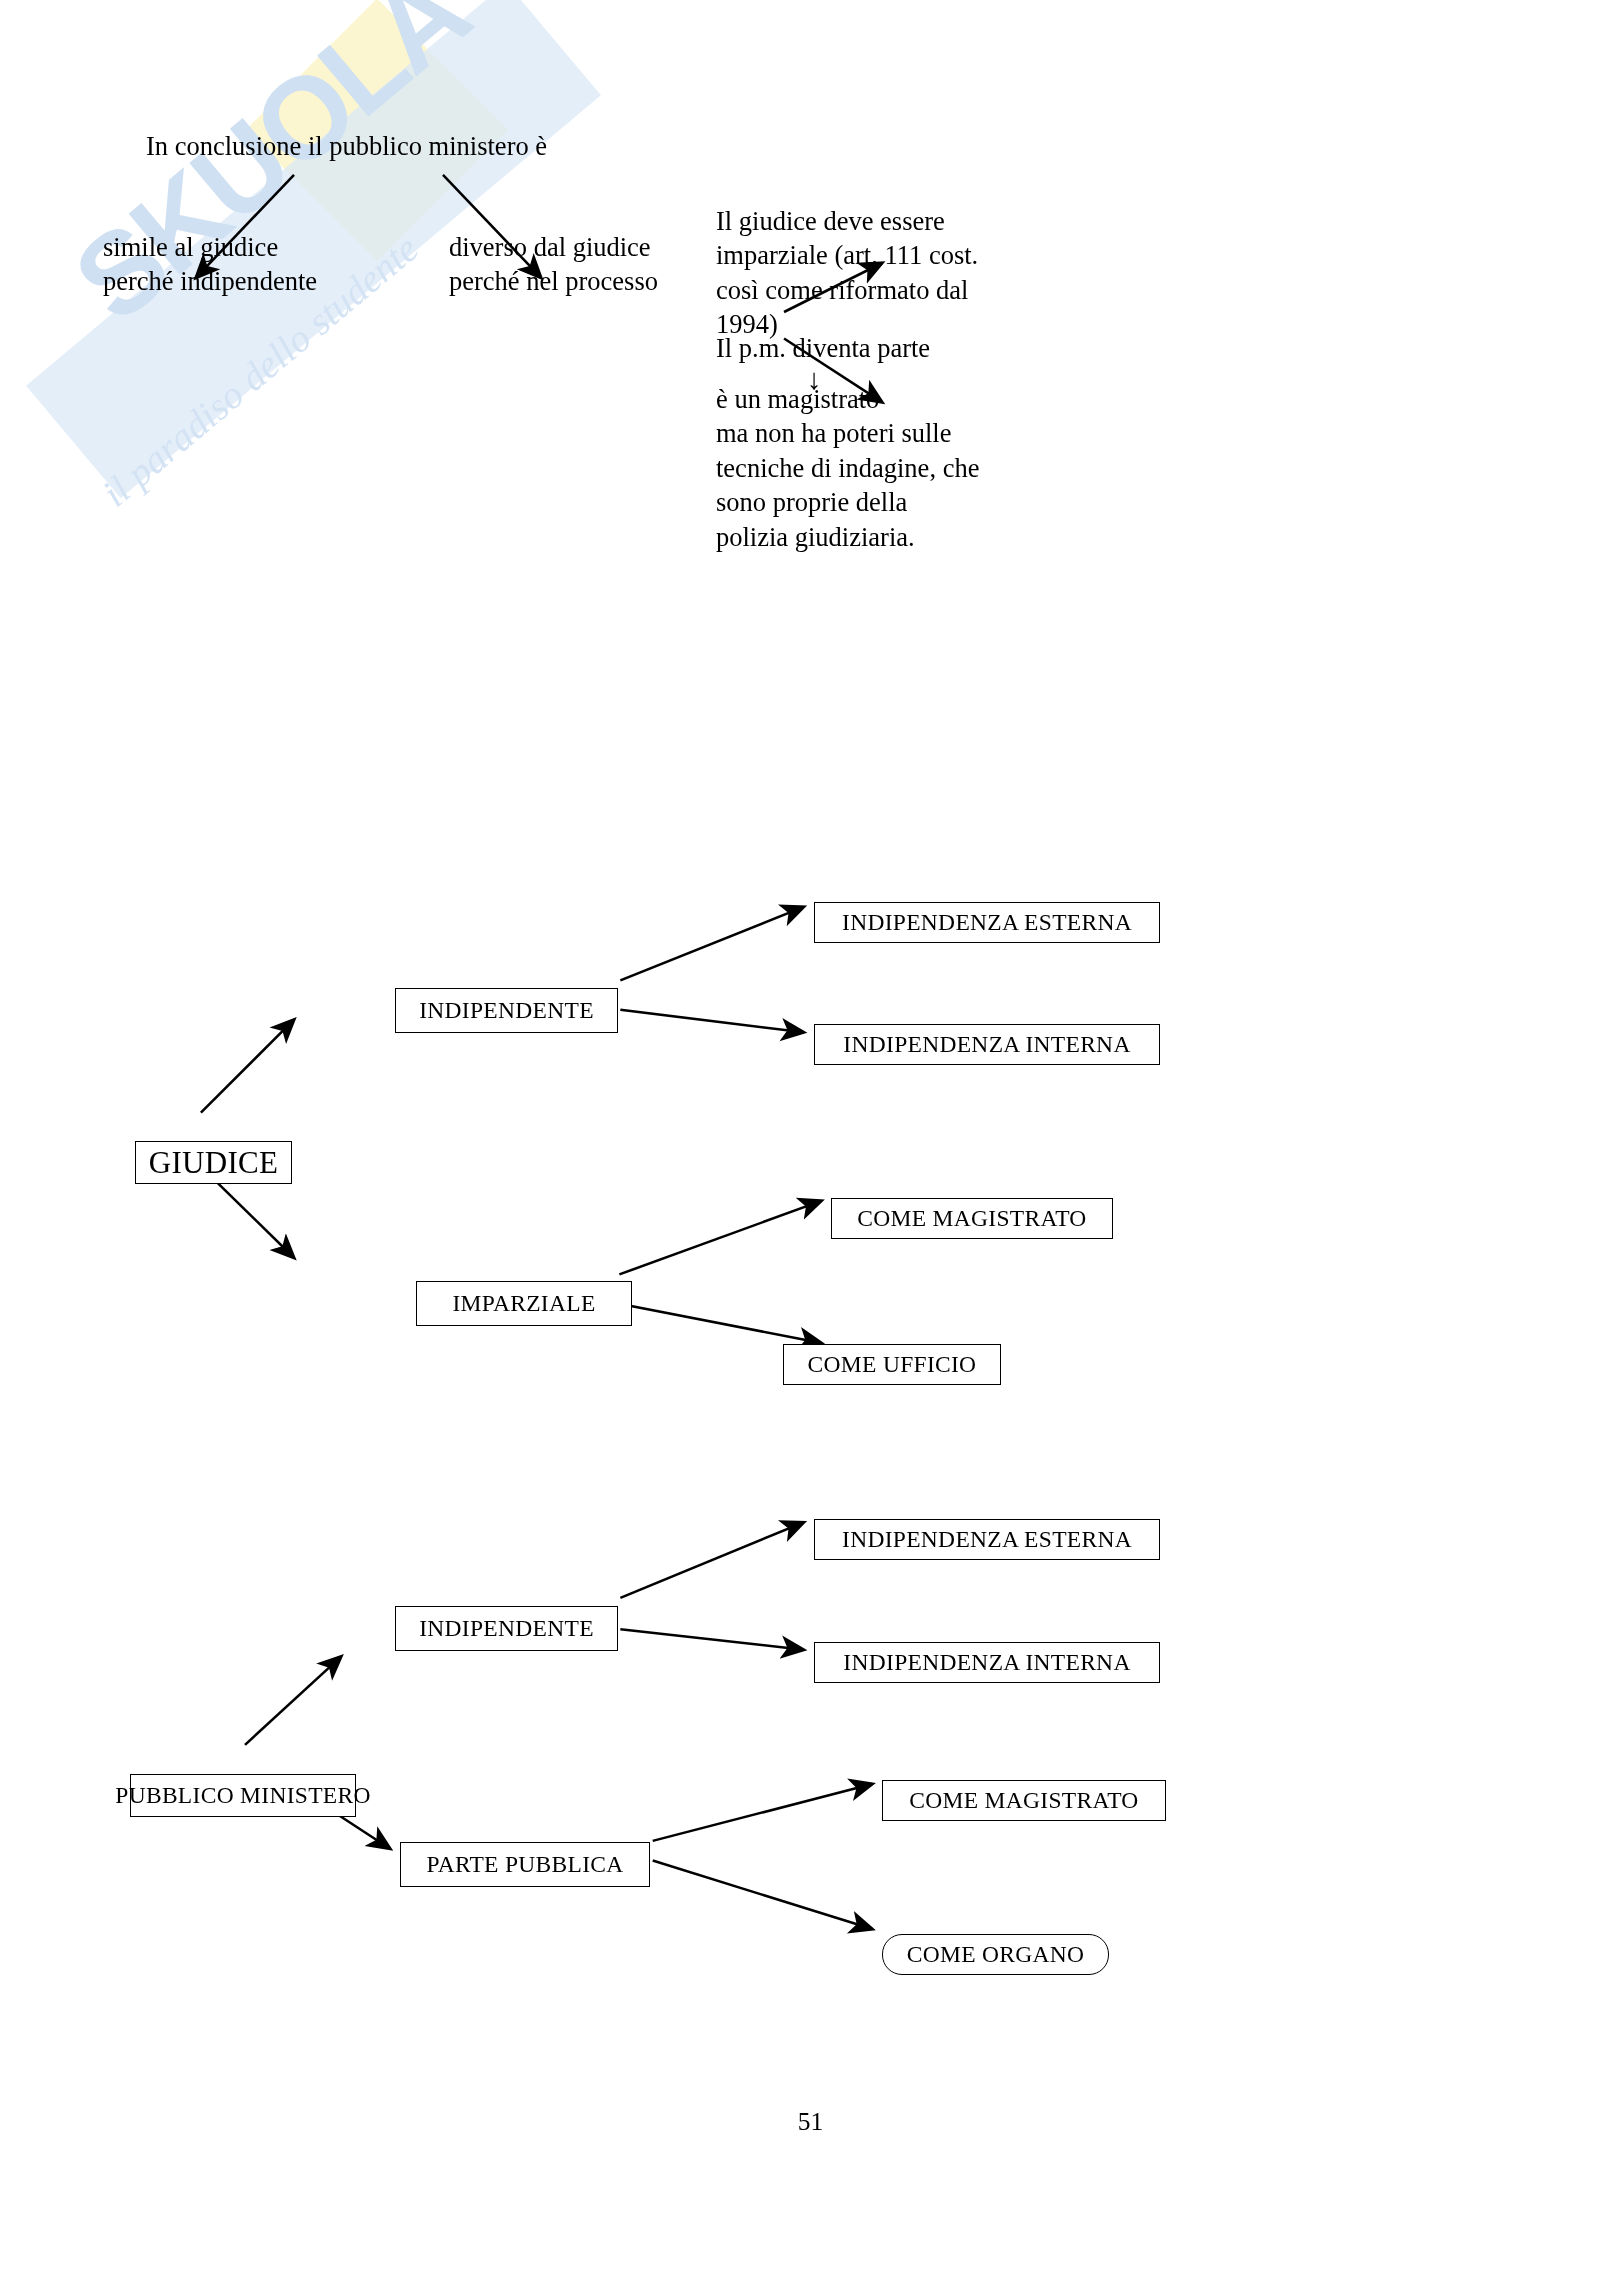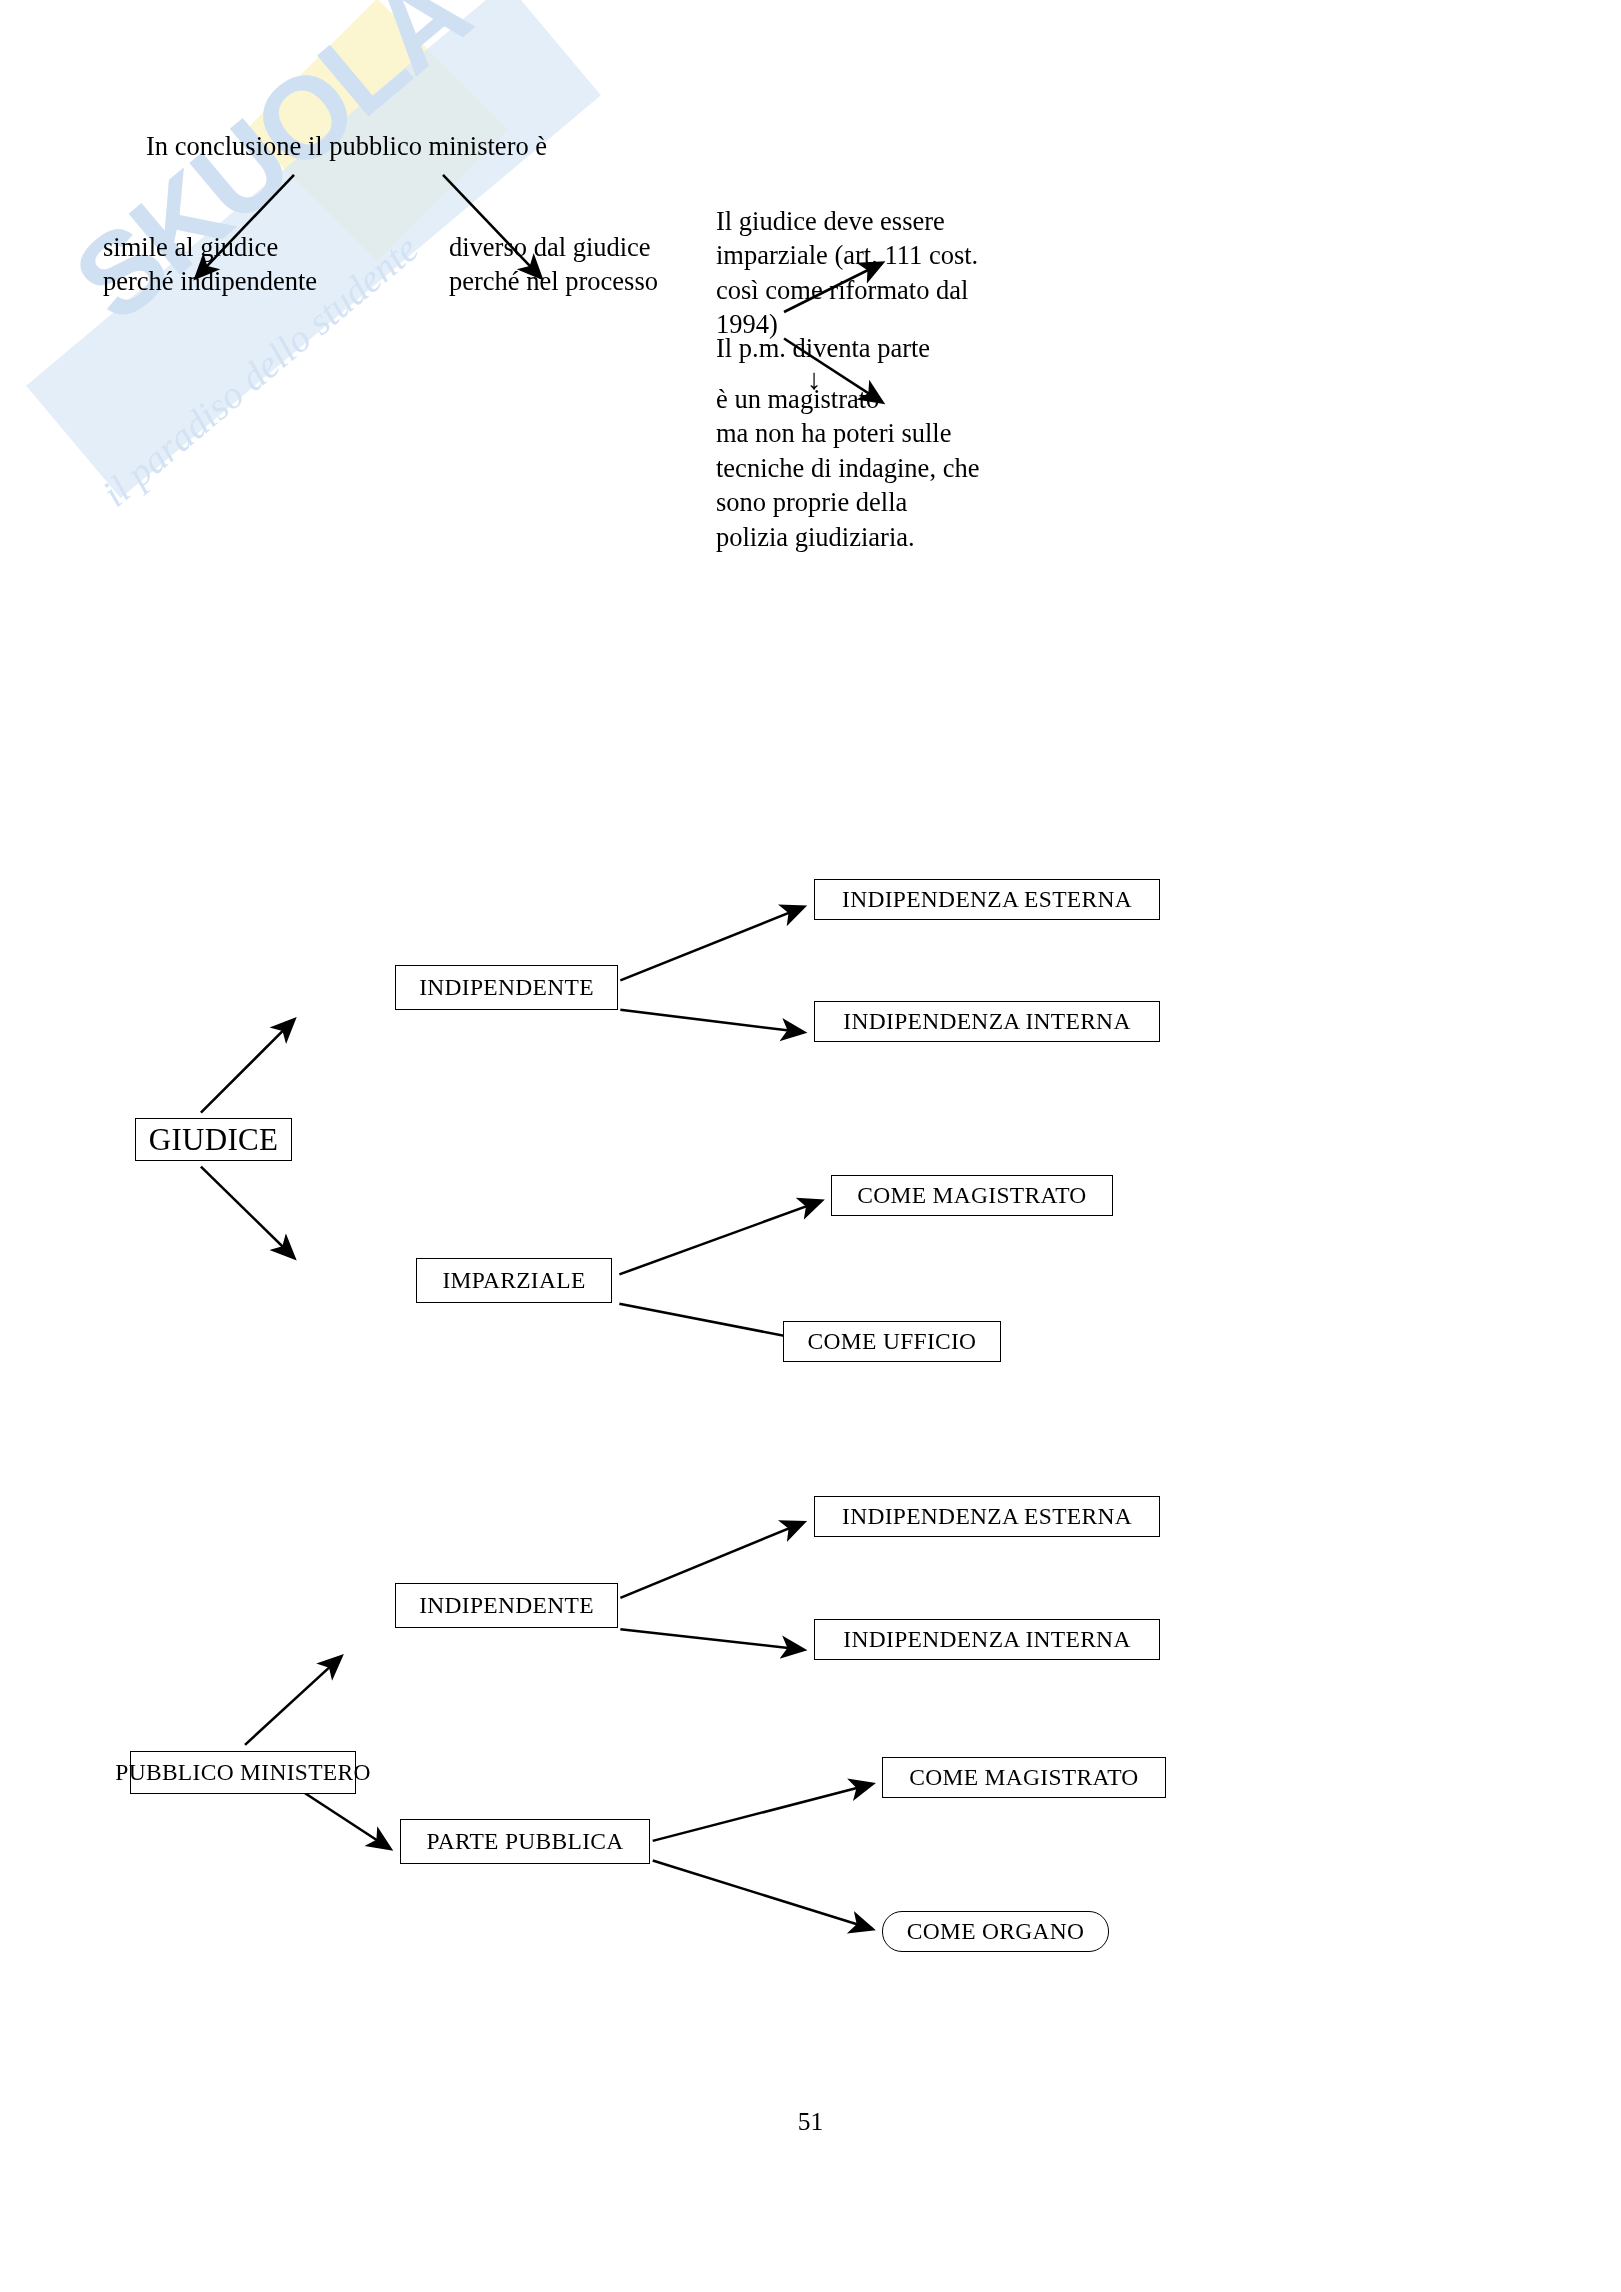--- a/index.html
+++ b/index.html
@@ -33,21 +33,21 @@
   .txt.center{text-align:center;}
 
   
   svg.arrows{position:absolute;left:0;top:0;width:1621px;height:2293px;
      z-index:2;pointer-events:none;}
 
   
   .nodebox{position:absolute;z-index:3;border:1.5px solid #000;
      background:#fff;box-sizing:border-box;
      display:flex;align-items:center;justify-content:center;
-     font-size:23.5px;letter-spacing:0.3px;white-space:nowrap;padding:0 9.8px;}
+     font-size:23.5px;letter-spacing:0.3px;white-space:nowrap;padding:0 9.8px;margin-top:23px;}
 
   .pagenum{position:absolute;z-index:3;width:100%;text-align:center;
      font-size:25.5px;}
 </style>
 </head>
 <body>
 
 <div class="page">
 
   <div class="wm">
@@ -114,21 +114,21 @@
 polizia giudiziaria.</div>
 
   <div class="nodebox" style="left: 135px; top: 1118px; width: 157px; height: 43px; font-size: 31px;">GIUDICE</div>
 
   <div class="nodebox" style="left: 395px; top: 965px; width: 223px; height: 45px;">INDIPENDENTE</div>
 
   <div class="nodebox" style="left: 814px; top: 879px; width: 346px; height: 41px;">INDIPENDENZA ESTERNA</div>
 
   <div class="nodebox" style="left: 814px; top: 1001px; width: 346px; height: 41px;">INDIPENDENZA INTERNA</div>
 
-  <div class="nodebox" style="left: 416px; top: 1258px; width: 196px; height: 45px;">IMPARZIALE</div>
+  <div class="nodebox" style="left: 416px; top: 1258px; width: 216px; height: 45px;">IMPARZIALE</div>
 
   <div class="nodebox" style="left: 831px; top: 1175px; width: 282px; height: 41px;">COME MAGISTRATO</div>
 
   <div class="nodebox" style="left: 783px; top: 1321px; width: 218px; height: 41px;">COME UFFICIO</div>
 
   <div class="nodebox" style="left: 130px; top: 1751px; width: 226px; height: 43px;">PUBBLICO MINISTERO</div>
 
   <div class="nodebox" style="left: 395px; top: 1583px; width: 223px; height: 45px;">INDIPENDENTE</div>
 
   <div class="nodebox" style="left: 814px; top: 1496px; width: 346px; height: 41px;">INDIPENDENZA ESTERNA</div>

